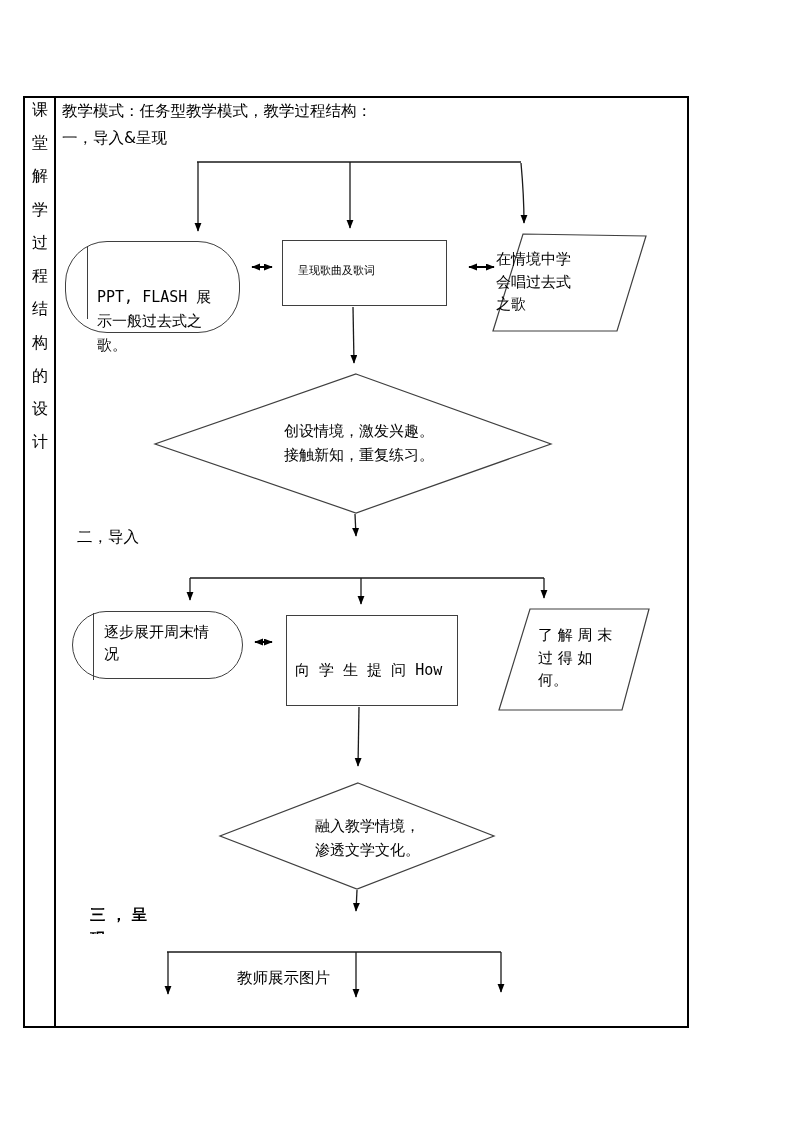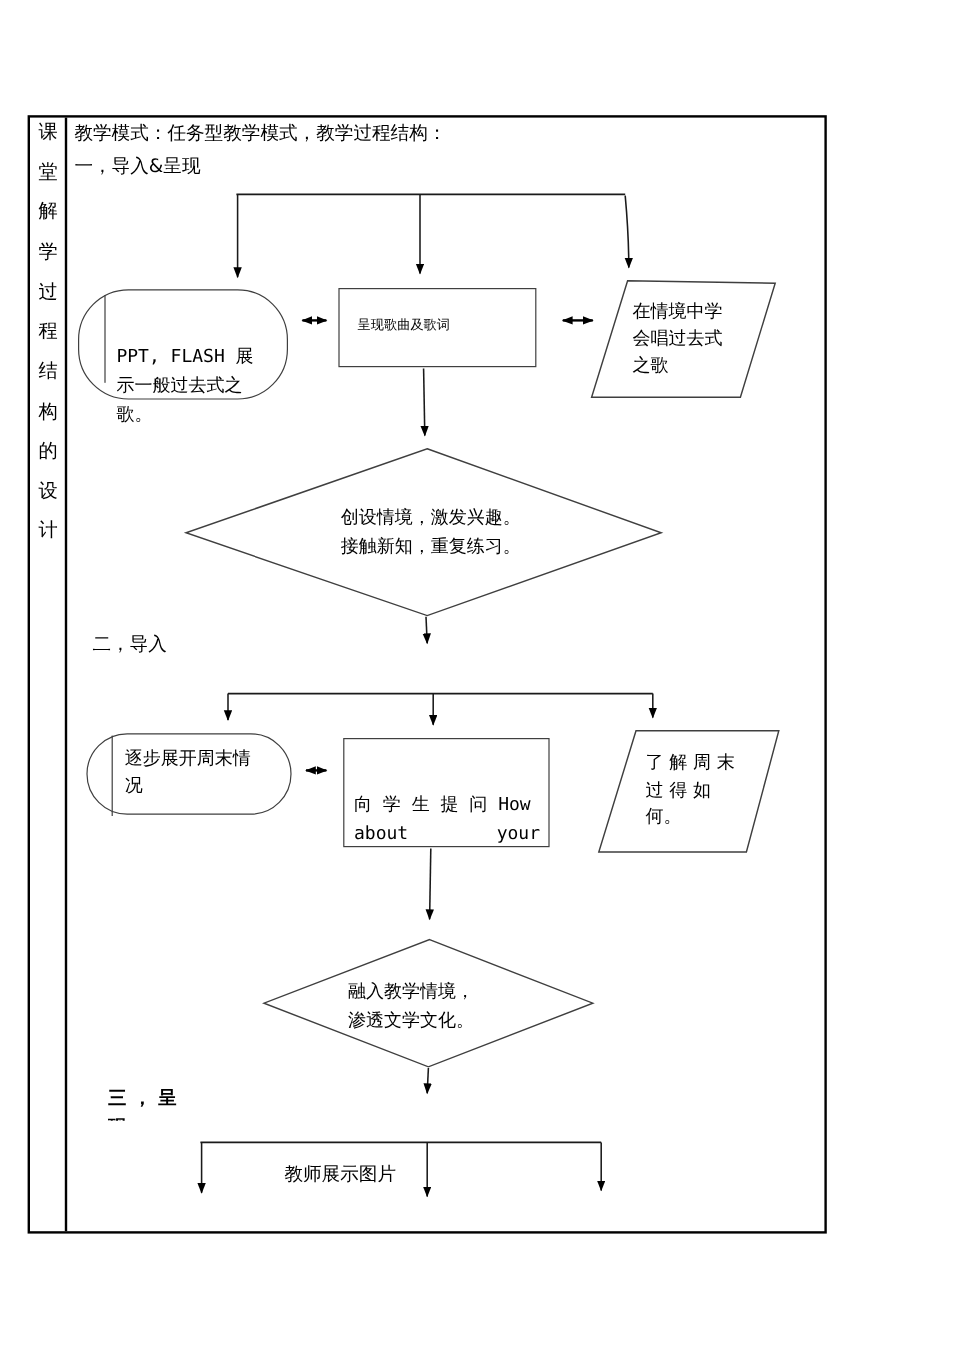--- a/index.html
+++ b/index.html
@@ -111,53 +111,49 @@
   <div class="abs vline txt-layer" style="left:87px;top:246px;height:73px"></div>
   <div class="abs shape-text mono txt-layer" style="left:97px;top:255px">
     <div>PPT,  FLASH 展</div>
     <div>示一般过去式之</div>
     <div>歌。</div>
   </div>
 
   <div class="abs shape rect1 txt-layer"></div>
   <div class="abs shape-text txt-layer" style="left:298px;top:259px;font-size:11px">呈现歌曲及歌词</div>
 
-  <div class="abs shape-text lh22 txt-layer" style="left:527px;top:248px">
+  <div class="abs shape-text lh22 txt-layer" style="left:496px;top:248px">
     <div>在情境中学</div>
     <div>会唱过去式</div>
     <div>之歌</div>
   </div>
 
   <div class="abs shape-text txt-layer" style="left:284px;top:419px">
     <div>创设情境，激发兴趣。</div>
     <div>接触新知，重复练习。</div>
   </div>
 
   <div class="abs shape stadium2 txt-layer"></div>
   <div class="abs vline txt-layer" style="left:93px;top:613px;height:67px"></div>
   <div class="abs shape-text lh21 txt-layer" style="left:104px;top:622px">
     <div>逐步展开周末情</div>
     <div>况</div>
   </div>
 
   <div class="abs shape rect2 txt-layer"></div>
   <div class="abs shape-text mono txt-layer" style="left:295px;top:628px;width:155px">
     <div>向 学 生 提 问 How</div>
-    <div class="flexline">
-      <span>about</span>
-      <span>your</span>
-    </div>
   </div>
 
   <div class="abs shape-text lh22 txt-layer" style="left:538px;top:624px">
     <div>了 解 周 末</div>
     <div>过 得 如</div>
     <div>何。</div>
   </div>
 
-  <div class="abs shape-text txt-layer" style="left:290px;top:814px">
+  <div class="abs shape-text txt-layer" style="left:315px;top:814px">
     <div>融入教学情境，</div>
     <div>渗透文学文化。</div>
   </div>
 
   <div class="abs t txt-layer" style="left:237px;top:969px">教师展示图片</div>
 
 </div>
 
 </body></html>

